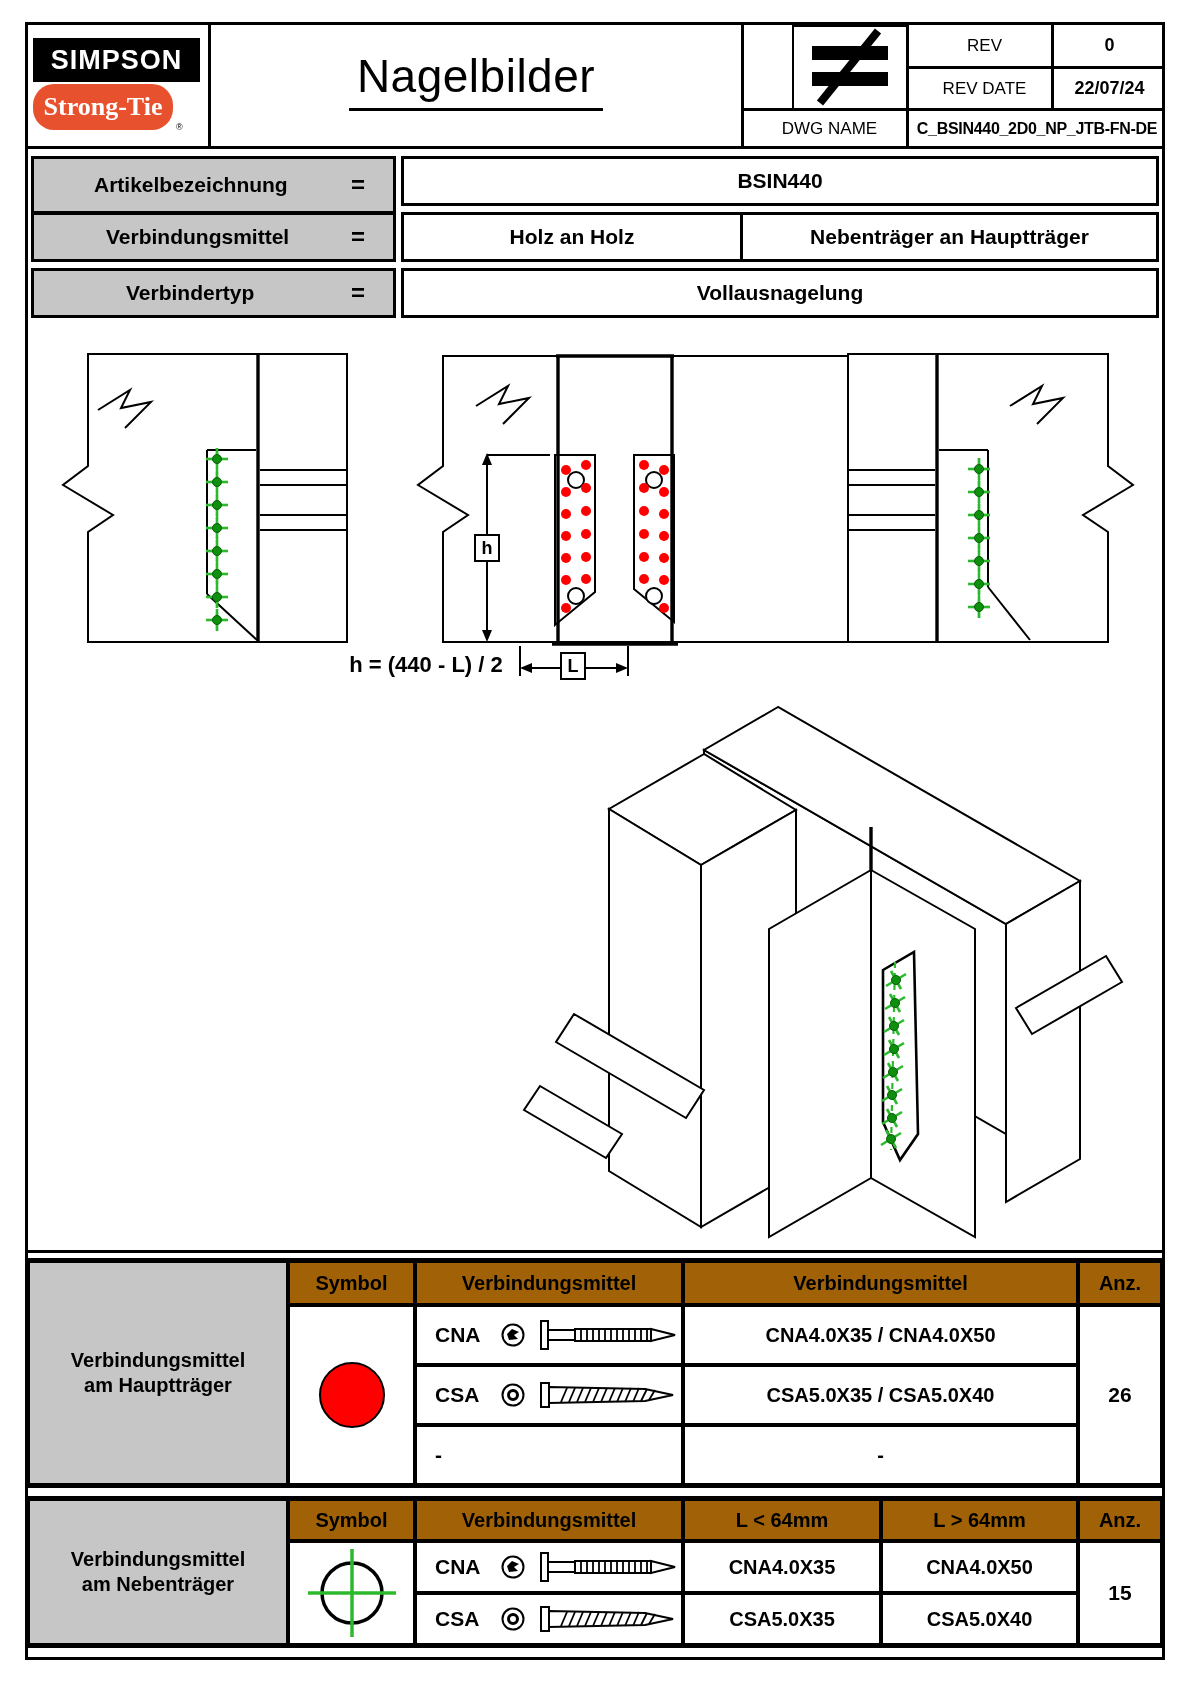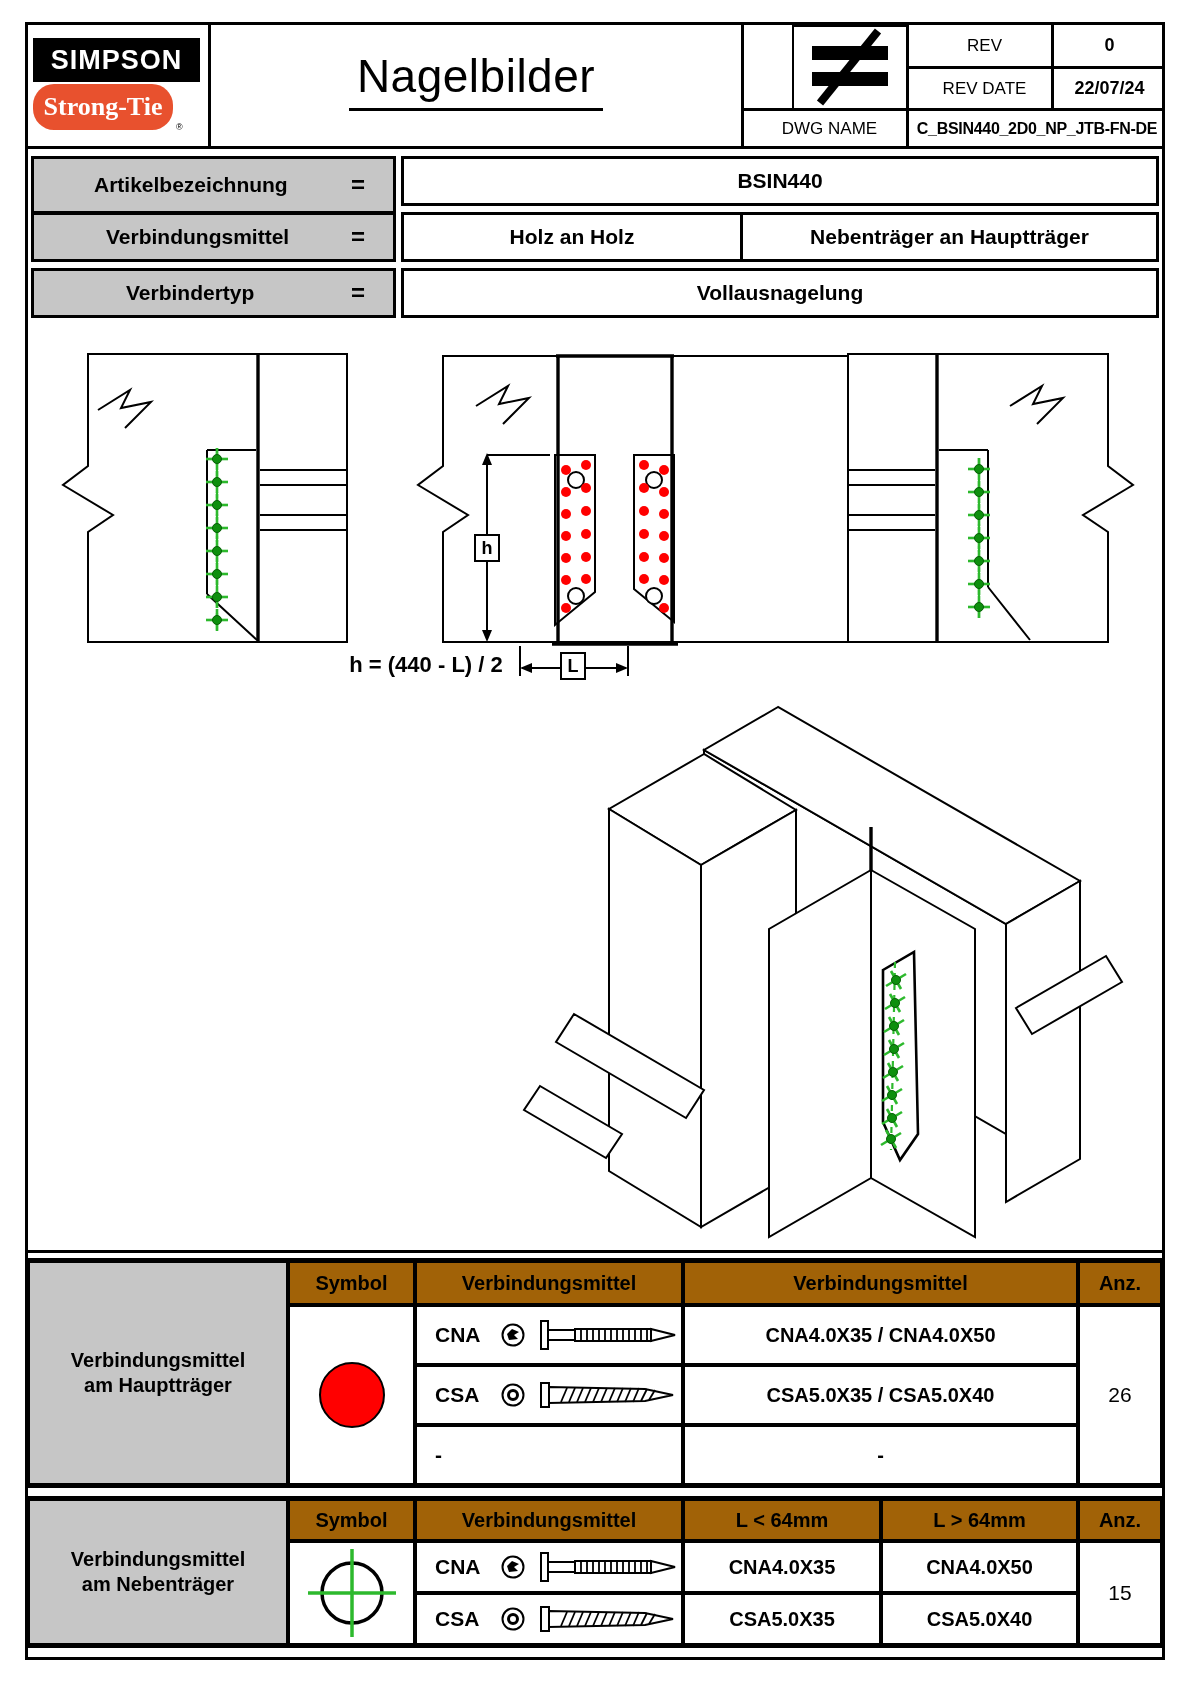--- a/index.html
+++ b/index.html
@@ -39,21 +39,21 @@
   
   .grid{display:grid;}
   .tcell{border:2px solid #000;display:flex;align-items:center;justify-content:center;
          box-sizing:border-box;background:#fff;}
   .thead{background:#a16207;font-weight:bold;font-size:20px;}
   .tlabel{background:#c6c6c6;font-weight:bold;font-size:20px;text-align:center;
           flex-direction:column;line-height:1.25;}
   .tval{font-weight:bold;font-size:20px;}
   .ticon{justify-content:flex-start;padding-left:18px;gap:13px;}
   .tcode{font-weight:bold;font-size:21px;width:52px;}
-  .qty{font-weight:normal;font-size:21px;}
+  .qty{font-weight:bold;font-size:21px;}
   .redcircle{width:62px;height:62px;border-radius:50%;background:#ff0000;border:2.5px solid #000;}
 </style>
 </head>
 <body>
 
 <div class="page">
 
   <div class="abs frame" style="left:25px;top:22px;width:1140px;height:1638px;"></div>
 
   <div class="abs hline" style="left:25px;top:146px;width:1140px;height:3px;"></div>

